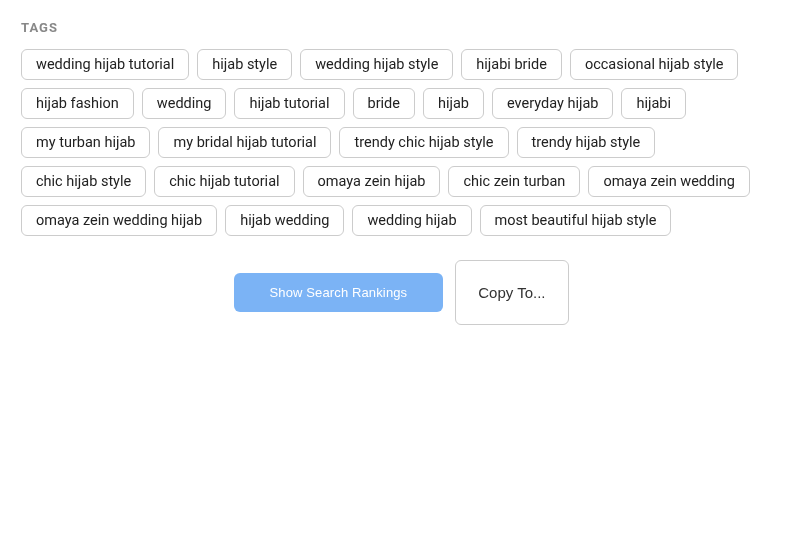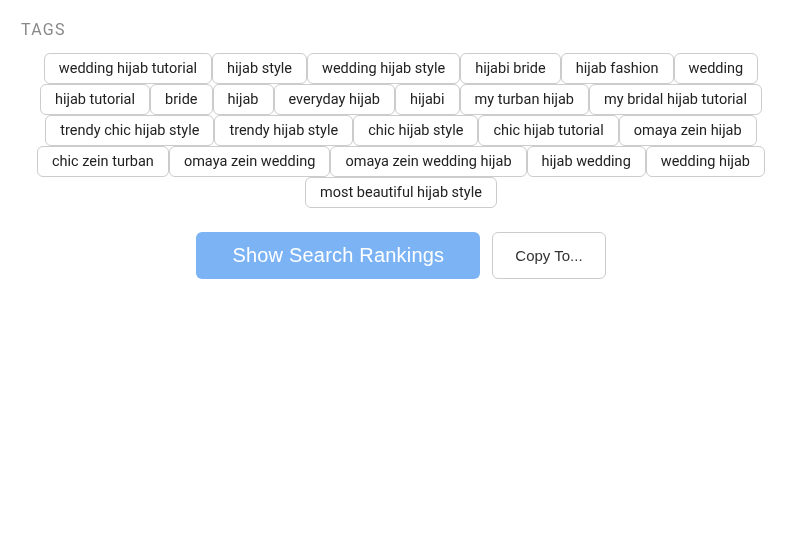--- a/index.html
+++ b/index.html
@@ -18,33 +18,33 @@
       justify-content: center;
       padding: 20px;
     }
 
     .container {
       width: 760px;
       background: #fff;
     }
 
     .tags-label {
-      font-size: 16px;
-      font-weight: 400;
+      font-size: 13px;
+      font-weight: 700;
       color: #888;
       letter-spacing: 0.08em;
       margin-bottom: 14px;
       text-transform: uppercase;
     }
 
     .tags-area {
       display: flex;
       flex-wrap: wrap;
+      gap: 8px;
       margin-bottom: 24px;
-      justify-content: center;
     }
 
     .tag {
       display: inline-flex;
       align-items: center;
       border: 1.5px solid #ccc;
       border-radius: 6px;
       padding: 6px 14px;
       font-size: 14.5px;
       color: #222;
@@ -60,49 +60,50 @@
       gap: 12px;
       margin-top: 10px;
     }
 
     .btn-show-rankings {
       background: #7bb3f5;
       color: #fff;
       border: none;
       border-radius: 6px;
       padding: 12px 36px;
-      font-size: 20px;
+      font-size: 13px;
       font-weight: 500;
       cursor: pointer;
       letter-spacing: 0.01em;
     }
 
     .btn-copy {
       background: #fff;
       color: #333;
       border: 1.5px solid #ccc;
       border-radius: 6px;
-      padding: 14px 22px;
+      padding: 23px 22px;
       font-size: 15px;
       font-weight: 500;
       cursor: pointer;
     }
   </style>
 </head>
 <body>
 
 <div class="container">
   <div class="tags-label">TAGS</div>
 
   <div class="tags-area" id="tags-area">
 
   <span class="tag">wedding hijab tutorial</span>
       <span class="tag">hijab style</span>
       <span class="tag">wedding hijab style</span>
       <span class="tag">hijabi bride</span>
+      <span class="tag">occasional hijab style</span>
       <span class="tag">hijab fashion</span>
       <span class="tag">wedding</span>
       <span class="tag">hijab tutorial</span>
       <span class="tag">bride</span>
       <span class="tag">hijab</span>
       <span class="tag">everyday hijab</span>
       <span class="tag">hijabi</span>
       <span class="tag">my turban hijab</span>
       <span class="tag">my bridal hijab tutorial</span>
       <span class="tag">trendy chic hijab style</span>

